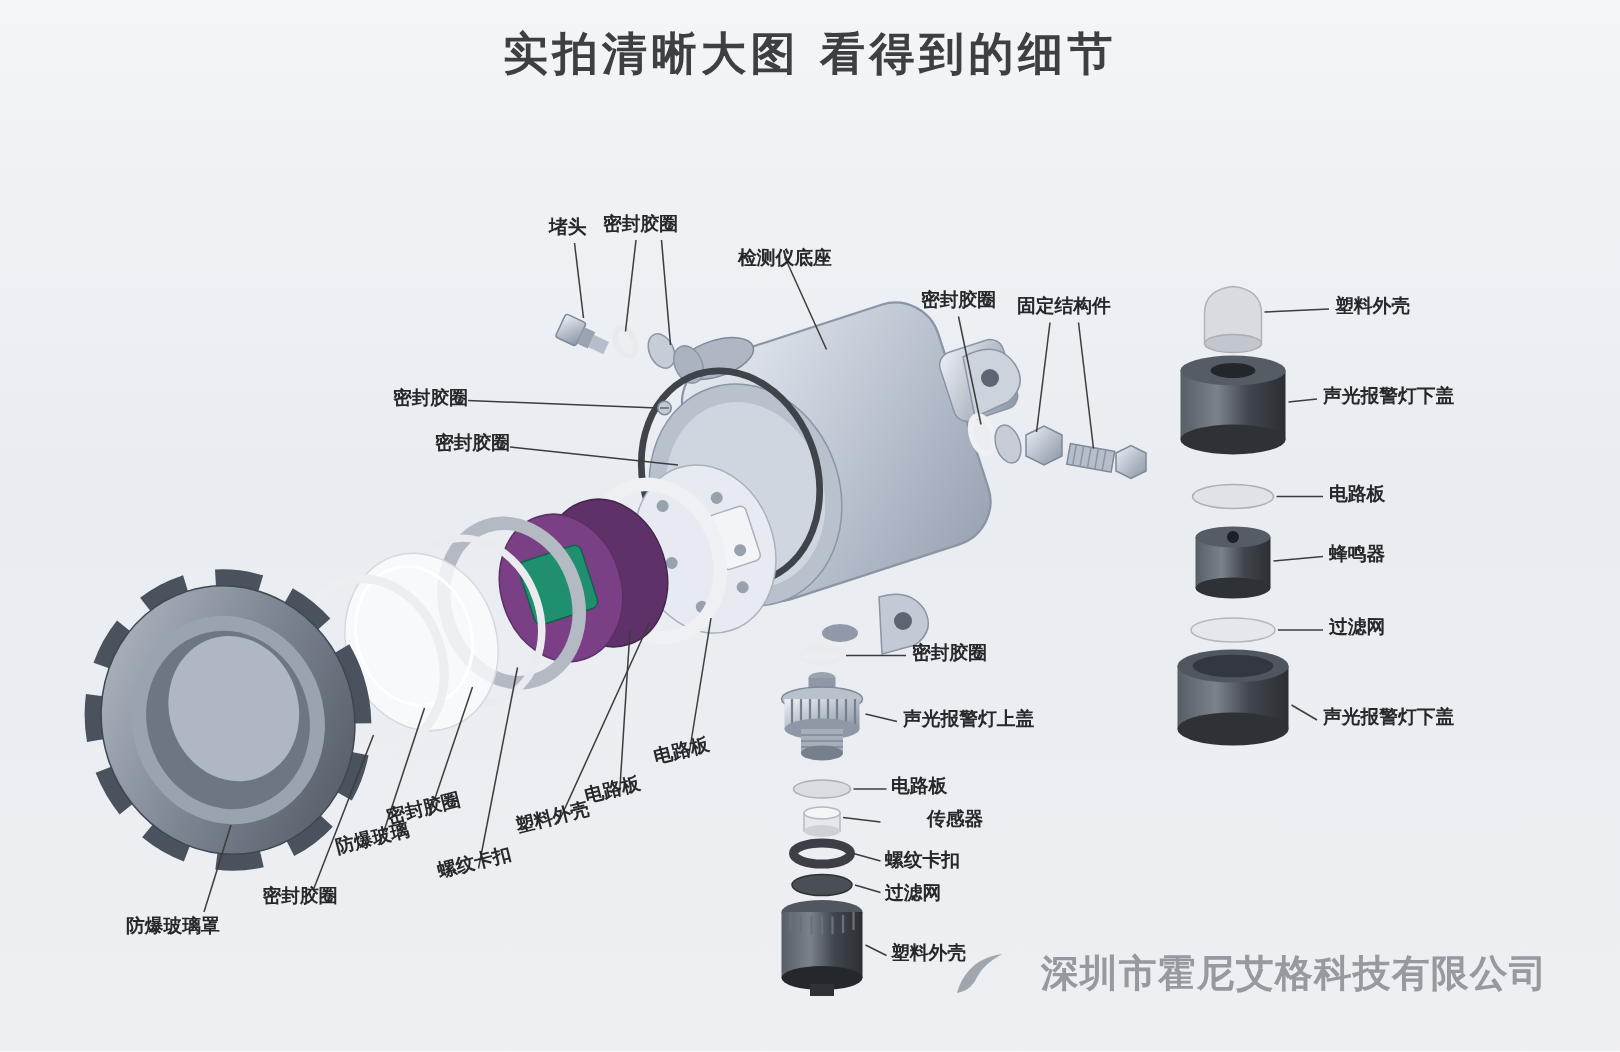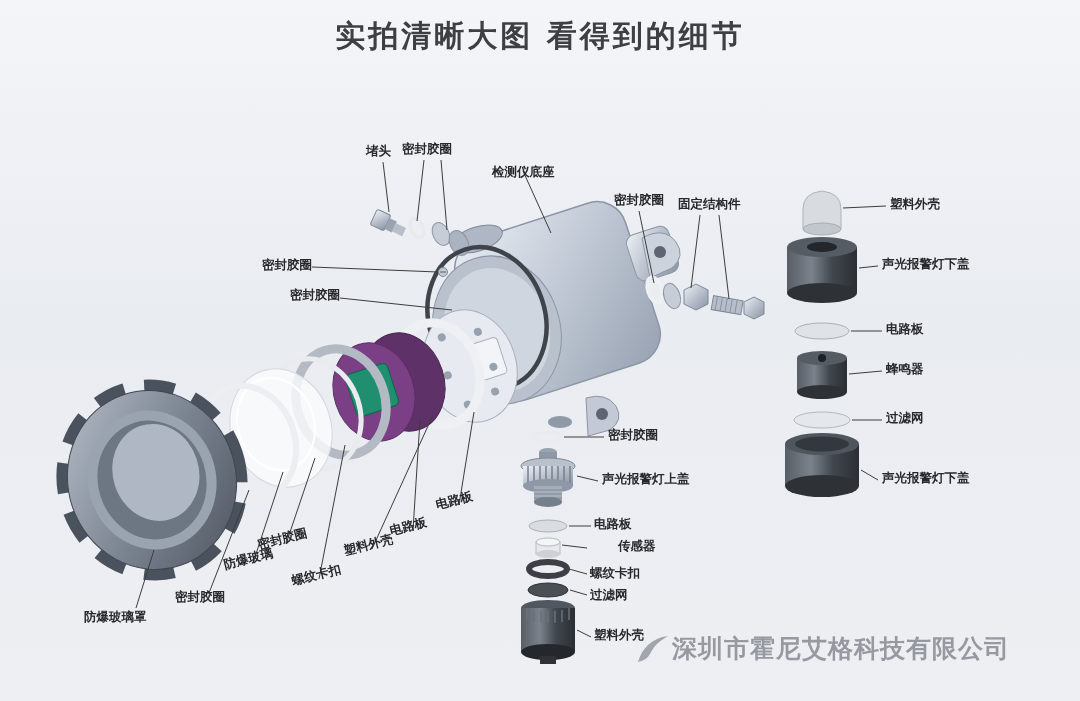--- a/index.html
+++ b/index.html
@@ -12,21 +12,21 @@
     position:absolute;top:16px;left:0;width:100%;text-align:center;
     font-size:30px;font-weight:bold;color:#3d3f42;letter-spacing:3px;margin:0;
   }
   .diagram{position:absolute;left:0;top:0;}
   .lbl{
     position:absolute;font-size:12.5px;font-weight:600;color:#26282b;
     white-space:nowrap;line-height:1.1;transform-origin:left center;
   }
   .lbl.rot{transform:rotate(-14deg);}
   .watermark{
-    position:absolute;left:636px;top:632px;display:flex;align-items:center;gap:2px;
+    position:absolute;left:636px;top:632px;display:flex;align-items:center;gap:24px;
     color:#8f939a;opacity:.92;
   }
   .watermark span{font-size:25px;font-weight:600;letter-spacing:1px;}
 </style>
 </head>
 <body>
 
 <div class="stage">
 
   <h1 class="title">实拍清晰大图 看得到的细节</h1>

